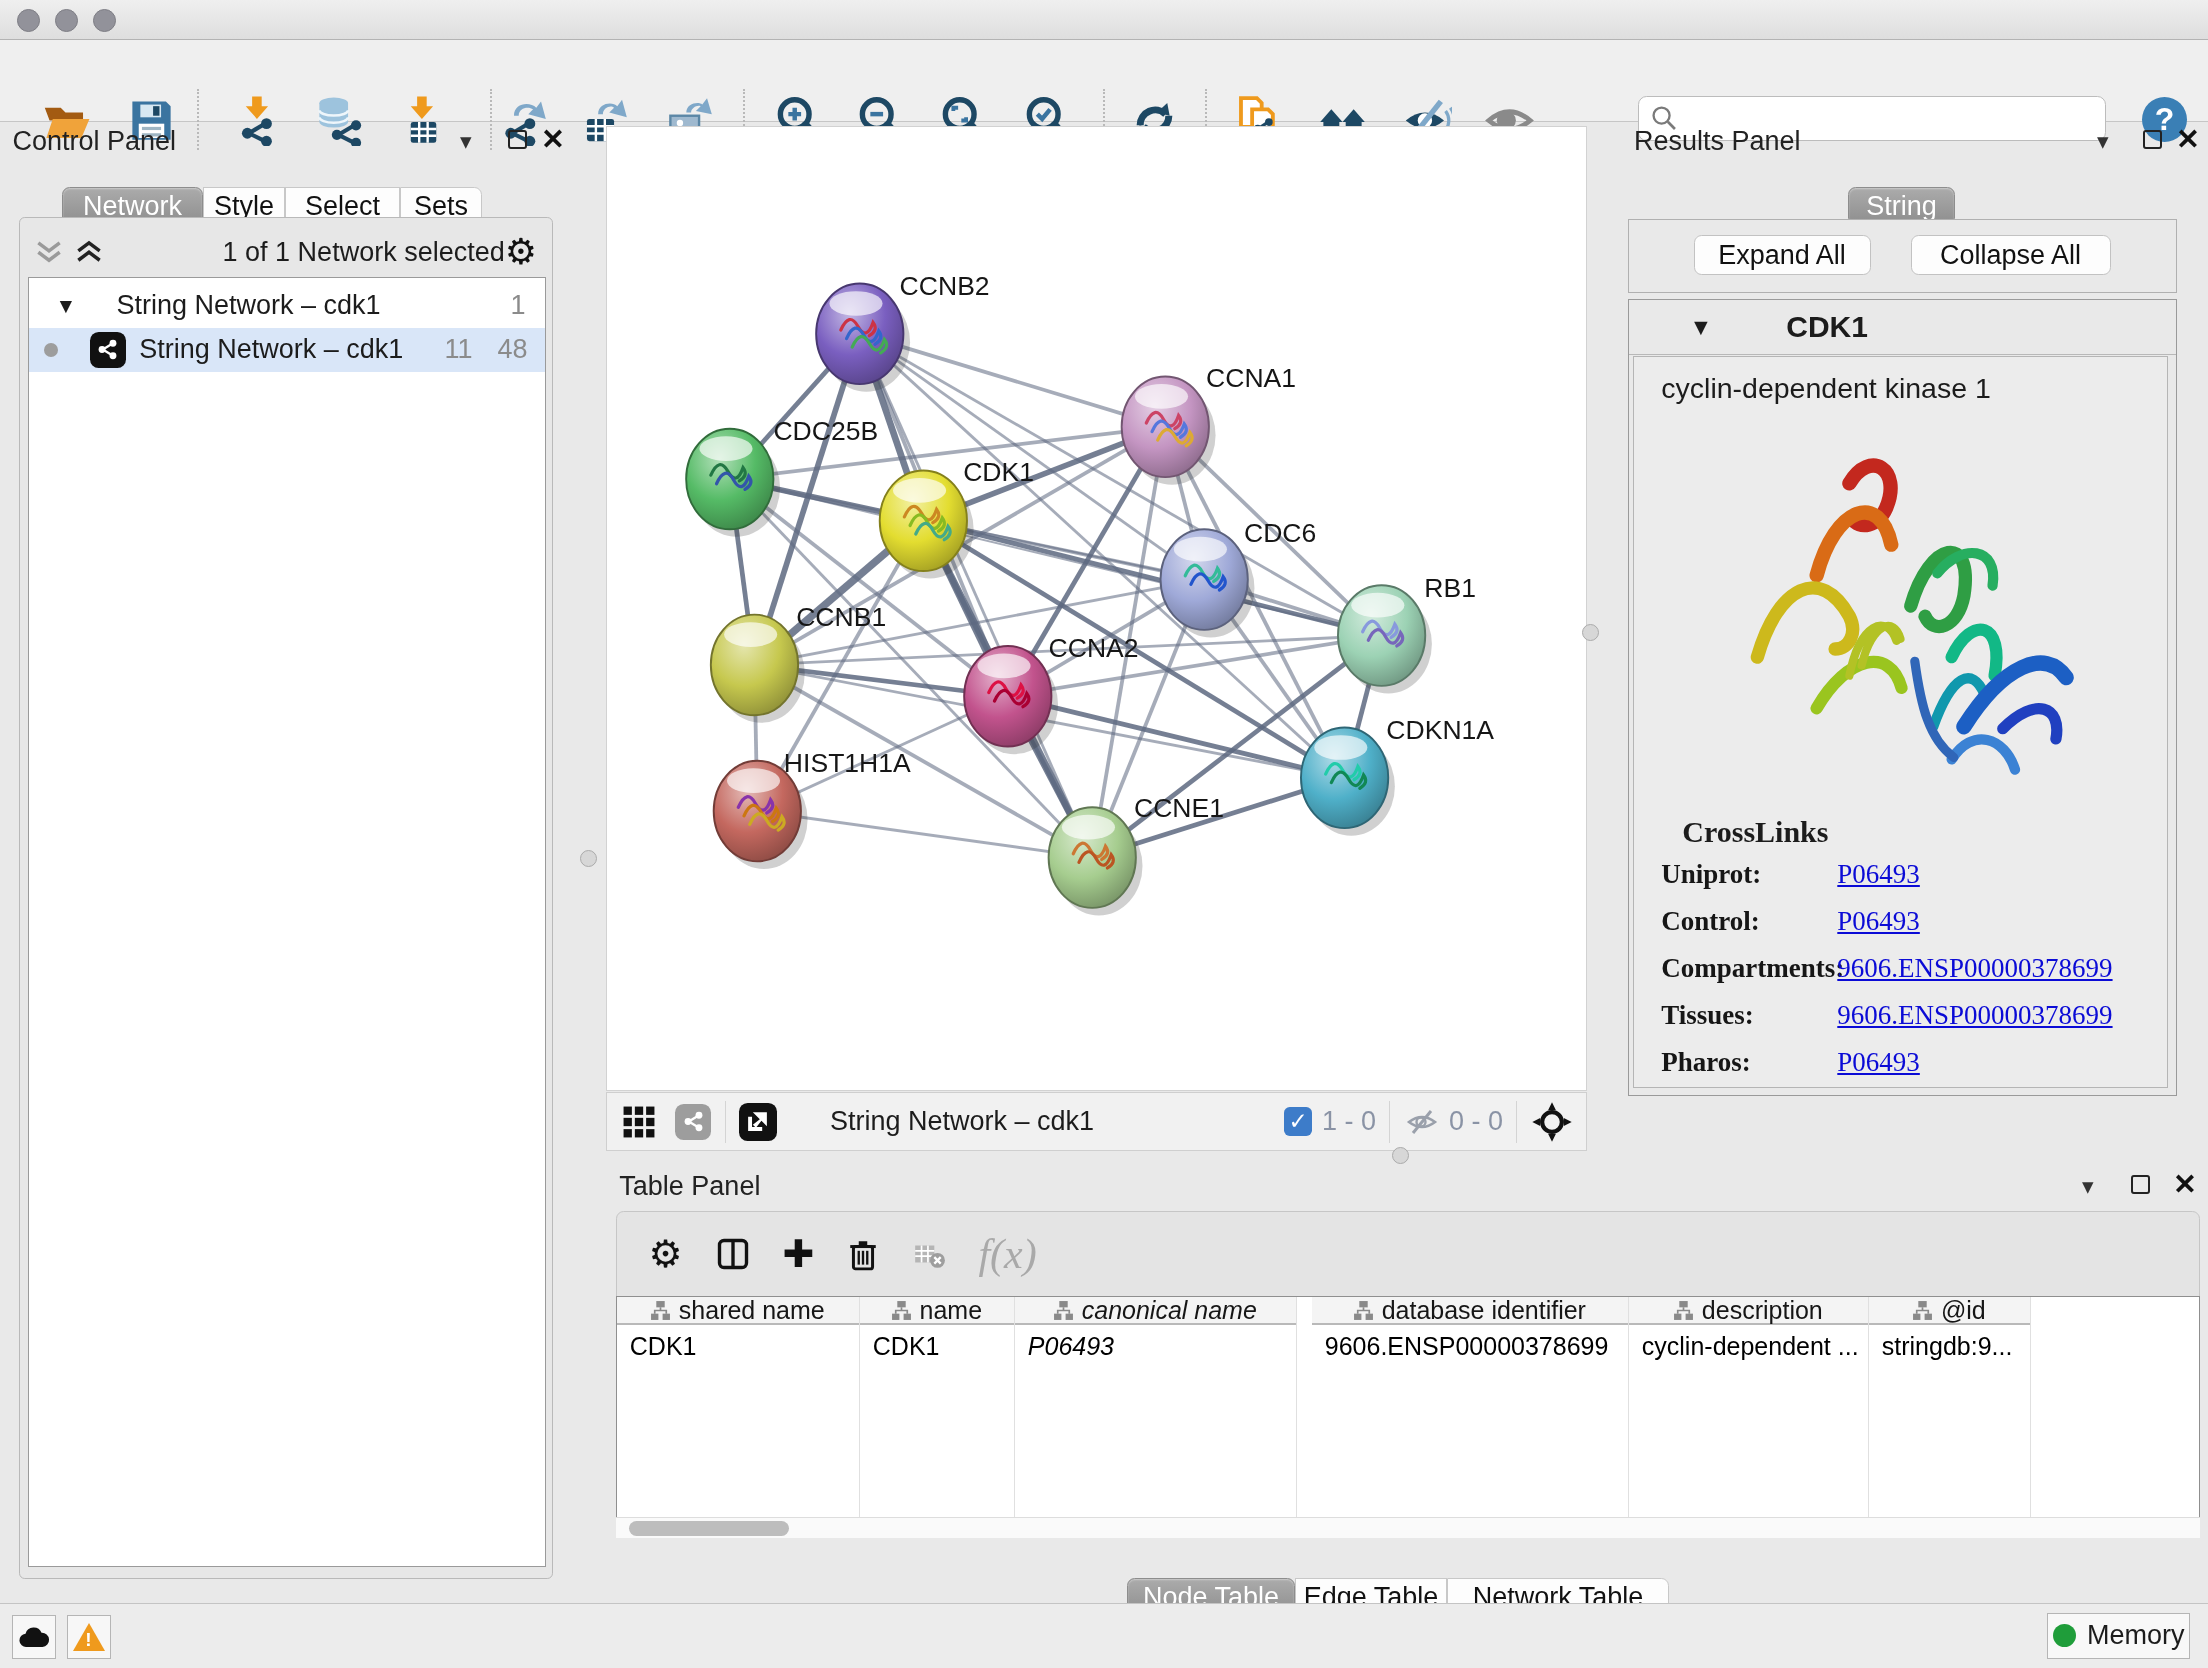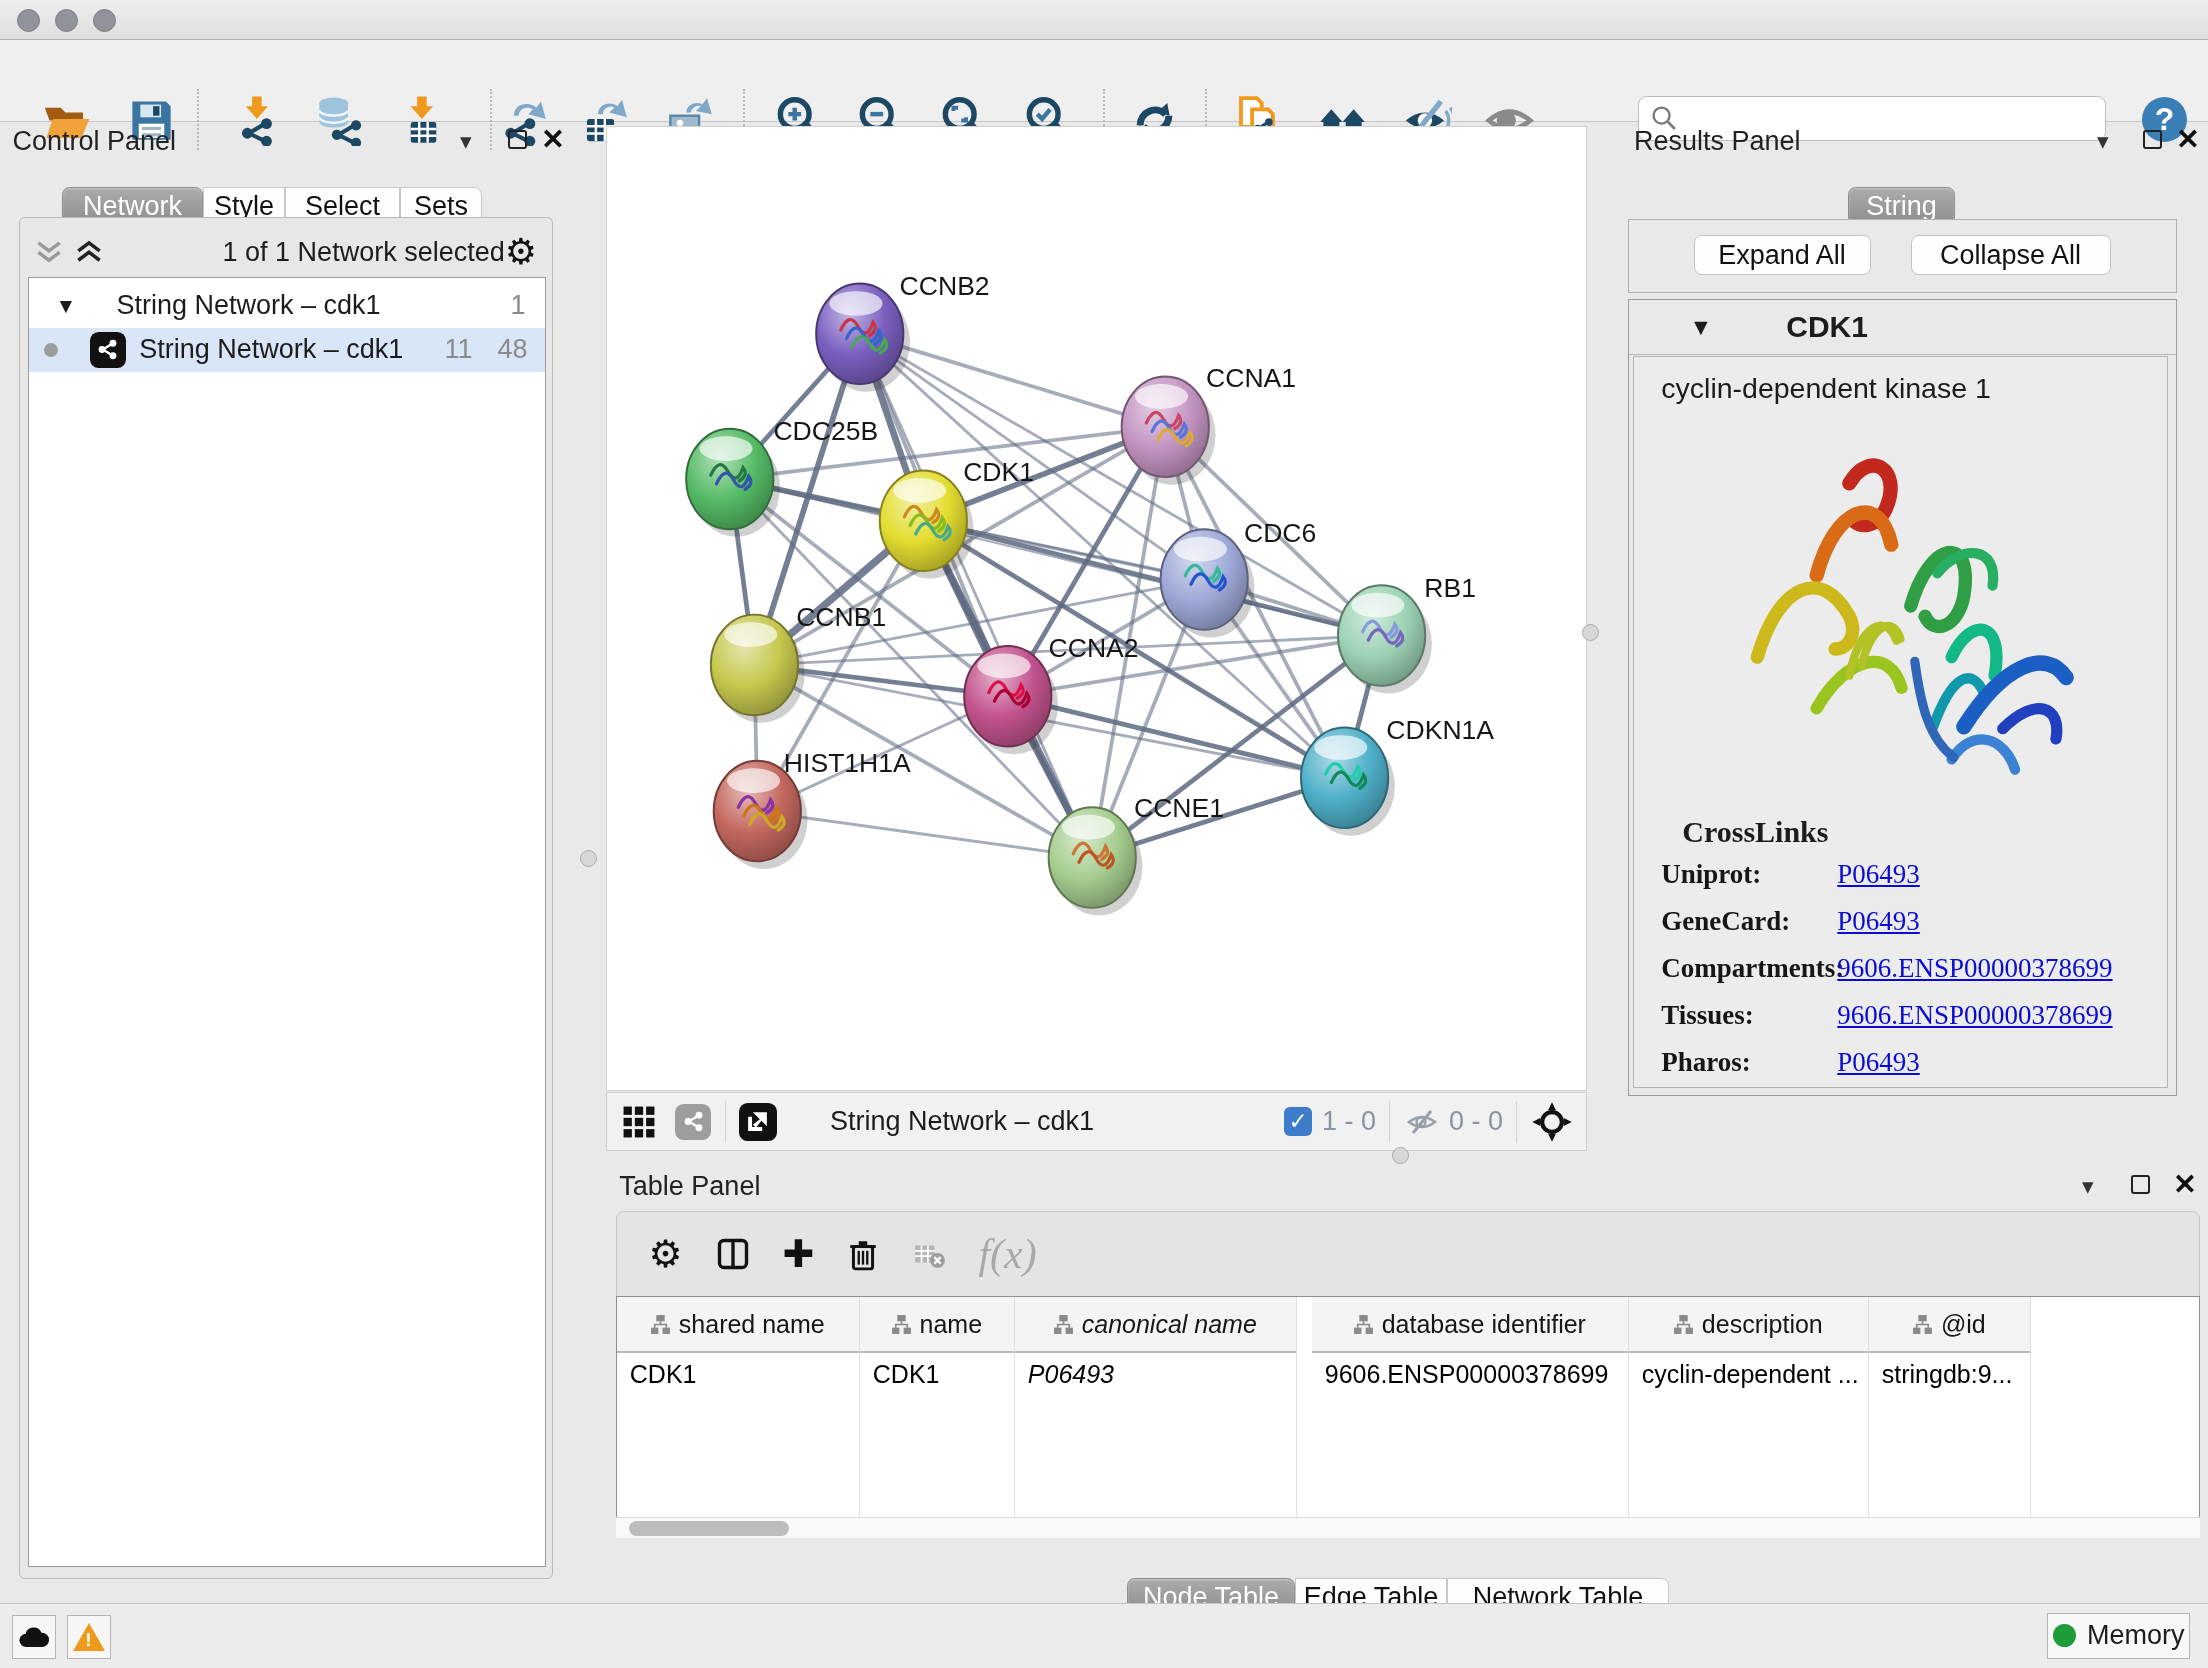--- a/index.html
+++ b/index.html
@@ -70,21 +70,21 @@
   .xl-row .xl-label { width:176px; }
 
   
   #table-panel { left:606px; top:1165px; width:1603px; height:438px; }
   #tp-toolbar { left:9.5px; top:46px; width:1584px; height:86px; background:#e4e4e4; border:1px solid #c6c6c6; border-radius:7.6px 7.6px 0 0; display:flex; align-items:center; }
   .tp-icon { font-size:38px; color:#111; margin-left:32px; }
   .tp-icon.grayed { color:#a9a9a9; }
   #tp-table { left:9.5px; top:131px; width:1584px; height:242px; background:#fff; border:1.9px solid #8f8f8f; overflow:hidden; }
   #tp-cols { display:flex; height:100%; }
   .tcol { height:100%; border-right:1.9px solid #e0e0e0; flex:none; }
-  .tcol .th { height:56px; background:#f4f4f4; border-bottom:2.9px solid #b9b9b9; display:flex; align-items:center; justify-content:center; font-size:25px; color:#161616; gap:7.6px; }
+  .tcol .th { height:28px; background:#f4f4f4; border-bottom:2.9px solid #b9b9b9; display:flex; align-items:center; justify-content:center; font-size:25px; color:#161616; gap:7.6px; }
   .tcol .td { height:42px; display:flex; align-items:center; padding-left:13.3px; font-size:25px; color:#000; }
   #tp-hscroll { left:9.5px; top:352px; width:1584px; height:21px; background:#fafafa; border-top:1px solid #ddd; }
   #tp-thumb { left:13.3px; top:2.9px; width:160px; height:15px; background:#bdbdbd; border-radius:7.6px; }
   #tp-tabs { top:388px; left:521px; display:flex; }
 
   
   #statusbar { left:0; top:1603px; width:2208px; height:66px; background:#ececec; border-top:1.9px solid #c4c4c4; }
   .sb-box { top:11.4px; width:44px; height:44px; background:#f7f7f7; border:1.9px solid #b5b5b5; display:flex; align-items:center; justify-content:center; }
   #memory-box { left:2047px; top:8.6px; width:143px; height:46px; background:#f8f8f8; border:1.9px solid #b5b5b5; display:flex; align-items:center; justify-content:center; gap:11.4px; font-size:27px; }
   #memory-dot { width:23px; height:23px; border-radius:50%; background:#1f9d3a; }
@@ -611,21 +611,21 @@
 
       <div class="serif" style="position:absolute; left:48px; top:458px; font-size:30px; font-weight:bold">CrossLinks</div>
       <div class="abs" style="left:0; top:502px; width:100%">
 
           <div class="xl-row serif">
             <span class="xl-label serif">Uniprot:</span>
             <span class="xlink serif">P06493</span>
           </div>
 
           <div class="xl-row serif">
-            <span class="xl-label serif">GeneCard:</span>
+            <span class="xl-label serif">Control:</span>
             <span class="xlink serif">P06493</span>
           </div>
 
           <div class="xl-row serif">
             <span class="xl-label serif">Compartments:</span>
             <span class="xlink serif">9606.ENSP00000378699</span>
           </div>
 
           <div class="xl-row serif">
             <span class="xl-label serif">Tissues:</span>

